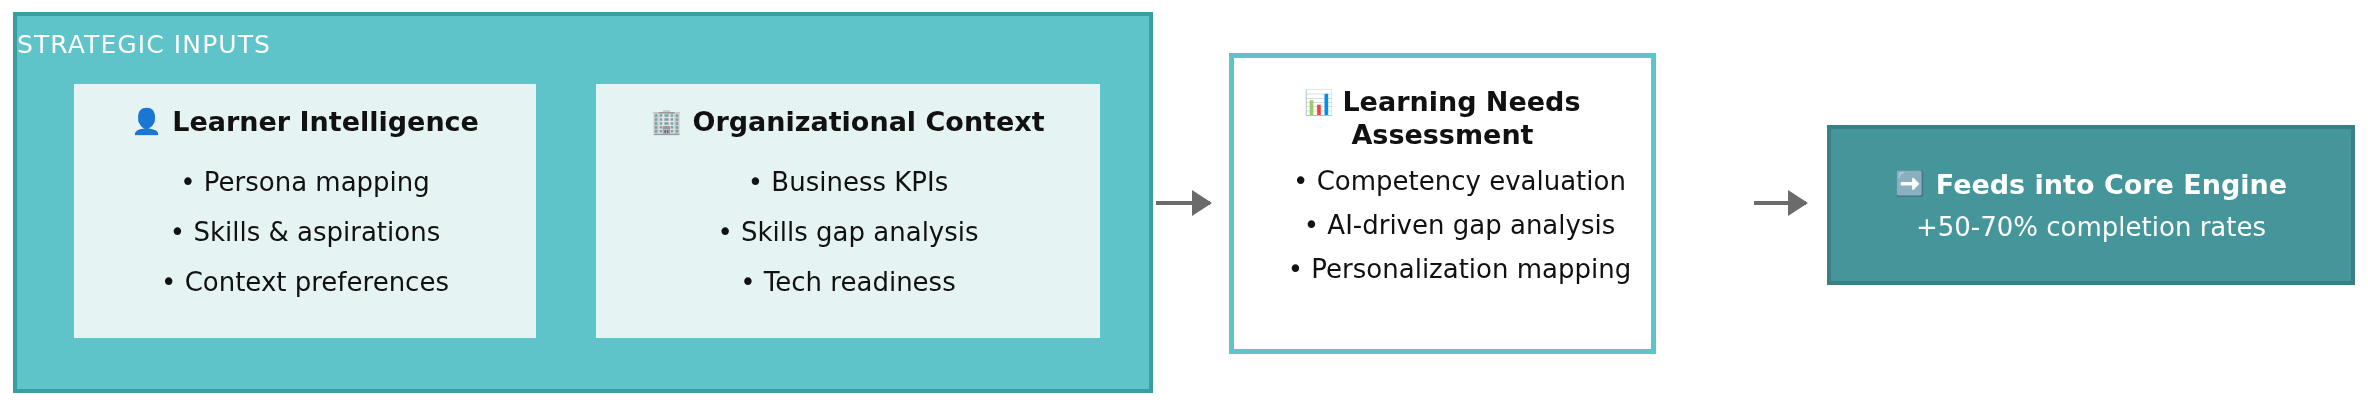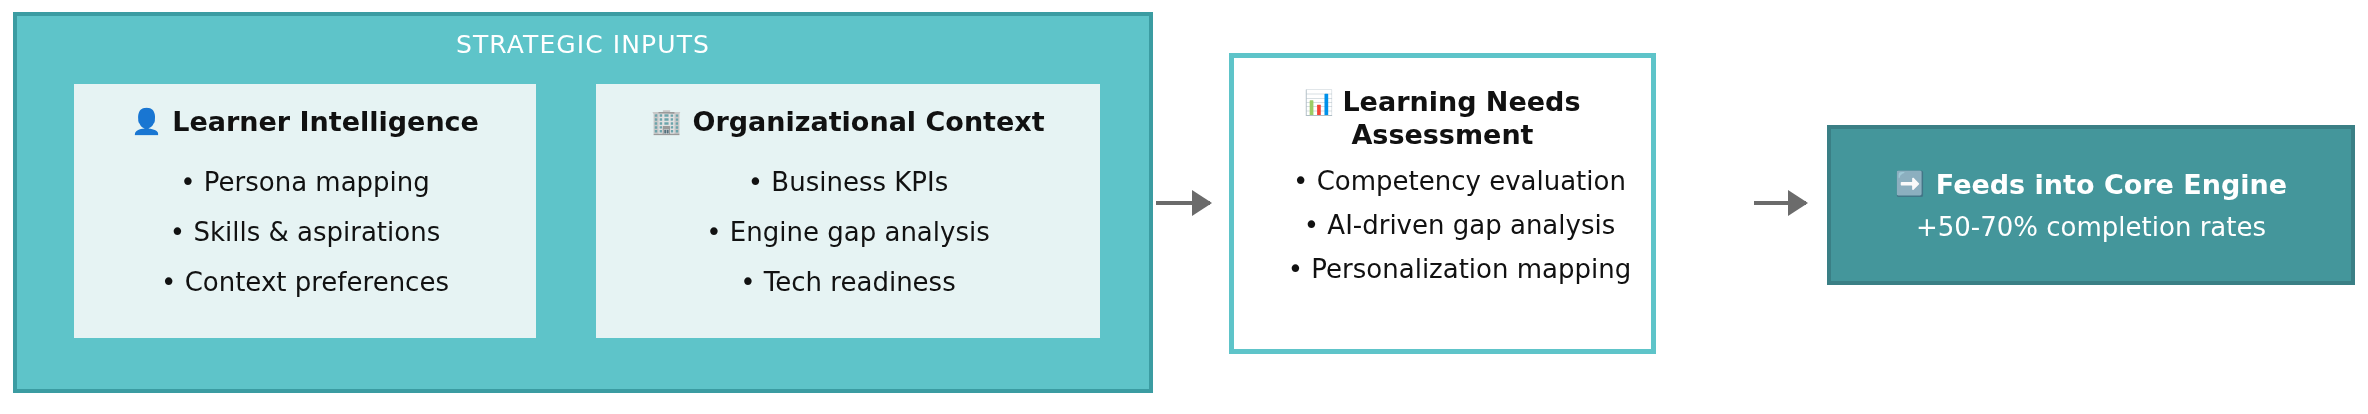--- a/index.html
+++ b/index.html
@@ -31,21 +31,21 @@
     height: 381px;
     background: #5ec4c9;
     border: 4px solid #3b9ca2;
     box-sizing: border-box;
   }
   .group-title {
     position: absolute;
     left: 0;
     right: 0;
     top: 14px;
-    text-align: center;
+    text-align: left;
     color: #ffffff;
     font-size: 25px;
     font-weight: 400;
     letter-spacing: 1.1px;
     font-family: "DejaVu Sans", "Liberation Sans", sans-serif;
   }
 
   .cards-row {
     position: absolute;
     left: 57px;
@@ -188,21 +188,21 @@
         <div class="bullet-line">• Skills &amp; aspirations</div>
         <div class="bullet-line">• Context preferences</div>
       </div>
 
       <div class="input-card card-1">
         <div class="card-heading">
           <span class="emoji">🏢</span>
           <span>Organizational Context</span>
         </div>
         <div class="bullet-line">• Business KPIs</div>
-        <div class="bullet-line">• Engine gap analysis</div>
+        <div class="bullet-line">• Skills gap analysis</div>
         <div class="bullet-line">• Tech readiness</div>
       </div>
 
     </div>
   </div>
 
   <div class="arrow arrow-1"></div>
 
   <div class="assessment-box">
     <div class="assessment-title">

